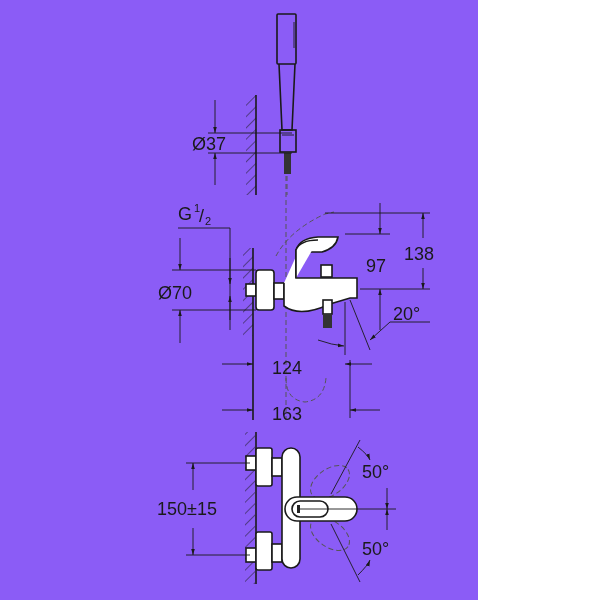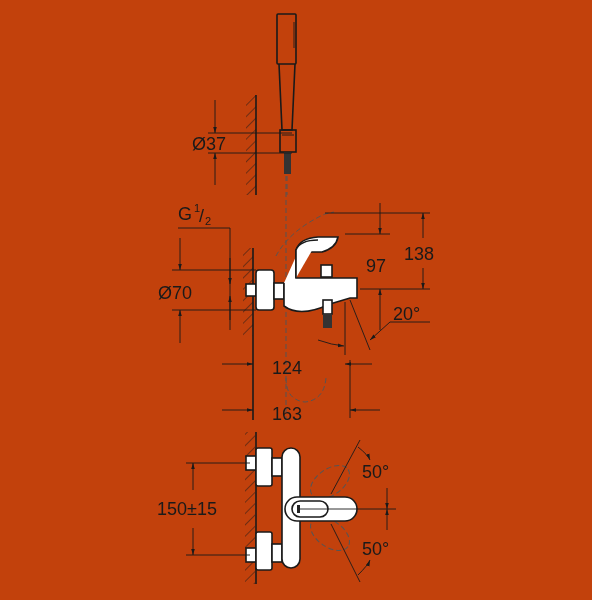--- a/index.html
+++ b/index.html
@@ -1,16 +1,16 @@
 <!DOCTYPE html>
 <html><head>
 <meta charset="utf-8">
 <style>
   html,body{margin:0;padding:0;background:#fff;}
-  #wrap{width:592px;height:600px;position:relative;overflow:hidden;background:#c2410c;}
+  #wrap{width:478px;height:600px;position:relative;overflow:hidden;background:#8b5cf6;}
   svg{position:absolute;left:0;top:0;}
   .thk{stroke:#1a1a1a;stroke-width:1.6;fill:none;}
   .thin{stroke:#1a1a1a;stroke-width:0.9;fill:none;}
   .dash{stroke:#555;stroke-width:1;fill:none;stroke-dasharray:5 3;}
   .fillw{fill:#fff;stroke:#1a1a1a;stroke-width:1.6;}
   .lbl{font-family:"Liberation Sans",sans-serif;font-size:18px;fill:#1a1a1a;}
   .lbl-sm{font-family:"Liberation Sans",sans-serif;font-size:11px;fill:#1a1a1a;}
 </style>
 </head>
 <body>

